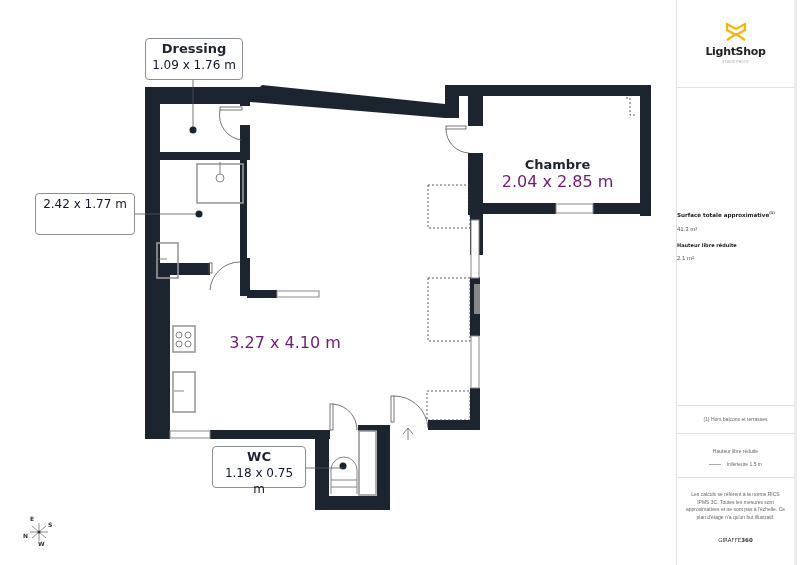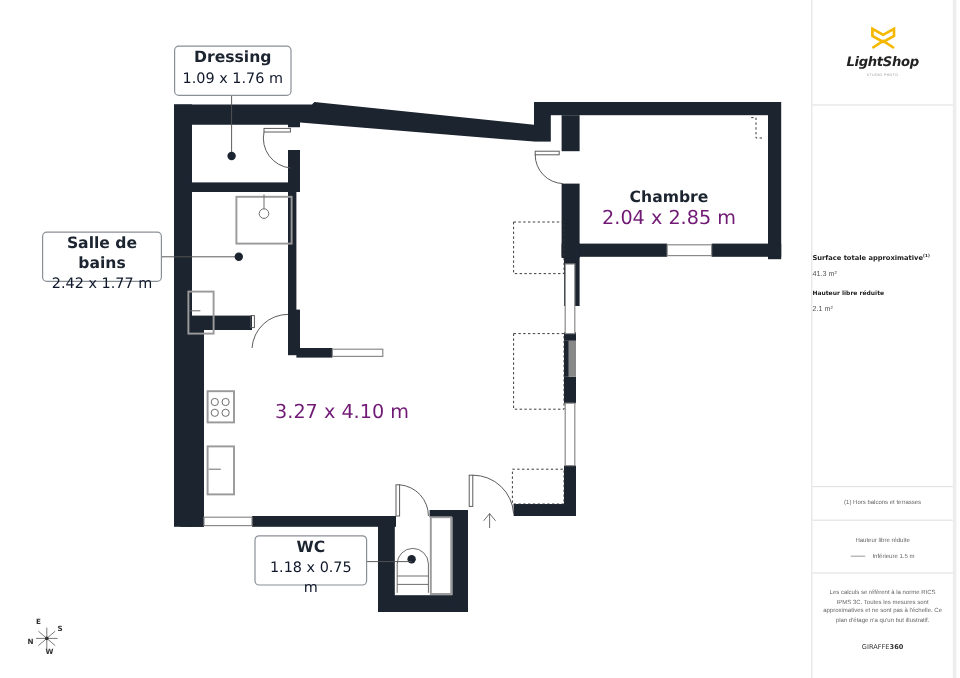--- a/index.html
+++ b/index.html
@@ -12,21 +12,21 @@
   .room-label { position: absolute; text-align: center; }
   .room-label .name { font-family: "DejaVu Sans", sans-serif; font-weight: bold; font-size: 13px; color: #1c2430; line-height: 16px; margin-top: 28px; }
   .room-label .dims { font-family: "DejaVu Sans", sans-serif; font-size: 16px; color: #701a75; line-height: 17px; }
   .compass { position: absolute; left: 18px; top: 512px; width: 48px; height: 40px; font-family: "DejaVu Sans", sans-serif; font-size: 6px; font-weight: bold; color: #333; }
   .compass span { position: absolute; }
 
   .sidebar { position: absolute; left: 676px; top: 0; width: 121px; height: 565px; background: #fff; border-left: 1px solid #e4e4e4; border-right: 3px solid #ededed; box-sizing: border-box; }
   .sb-section { position: absolute; left: 0; width: 100%; border-bottom: 1px solid #e3e3e3; text-align: center; box-sizing: border-box; }
   .logo-wrap { top: 0; height: 88px; }
   .logo-mark { position: absolute; left: 50%; top: 22px; transform: translateX(-50%); }
-  .logo-text { position: absolute; left: 0; width: 100%; top: 45px; font-family: "DejaVu Sans", sans-serif; font-weight: bold; font-size: 11px; color: #222; letter-spacing: -0.3px; font-style: italic; }
+  .logo-text { position: absolute; left: 0; width: 100%; top: 45px; font-family: "DejaVu Sans", sans-serif; font-weight: bold; font-size: 11px; color: #222; letter-spacing: -0.3px; }
   .logo-tag { position: absolute; left: 0; width: 100%; top: 60px; font-size: 3px; color: #999; letter-spacing: 0.3px; }
   .area-wrap { top: 88px; height: 318px; }
   .area-title { position: absolute; left: 0; width: 100%; top: 123px; font-family: "DejaVu Sans", sans-serif; font-weight: bold; font-size: 5.6px; color: #222; }
   .area-title sup { font-size: 3.5px; }
   .area-value { position: absolute; left: 0; width: 100%; top: 138px; font-size: 6px; color: #555; }
   .height-title { position: absolute; left: 0; width: 100%; top: 153px; font-family: "DejaVu Sans", sans-serif; font-weight: bold; font-size: 5px; color: #222; }
   .height-value { position: absolute; left: 0; width: 100%; top: 166px; font-size: 6px; color: #555; }
   .note-wrap { top: 406px; height: 28px; }
   .note-text { position: absolute; left: 0; width: 100%; top: 10px; font-size: 5px; color: #666; }
   .legend-wrap { top: 434px; height: 44px; }
@@ -151,21 +151,20 @@
     <circle cx="193" cy="130" r="3.5" fill="#1c2430"></circle>
     <circle cx="199" cy="214" r="3.5" fill="#1c2430"></circle>
   </svg>
 
   <div class="label-box" style="left:145px; top:38px; width:98px; height:42px;">
     <div class="name">Dressing</div>
     <div class="dims">1.09 x 1.76 m</div>
   </div>
 
   <div class="label-box" style="left:35px; top:193px; width:100px; height:42px;">
-    <div class="name">Salle de bains</div>
     <div class="dims">2.42 x 1.77 m</div>
   </div>
 
   <div class="room-label" style="left:500px; top:129px; width:115px;">
     <div class="name">Chambre</div>
     <div class="dims">2.04 x 2.85 m</div>
   </div>
 
   <div class="room-label" style="left:225px; top:334px; width:120px;">
     <div class="dims">3.27 x 4.10 m</div>

